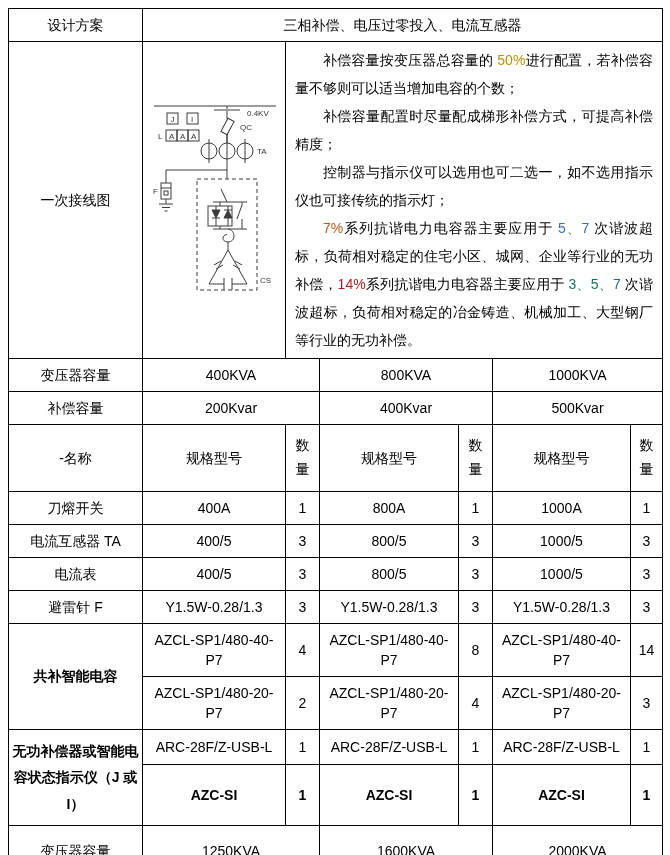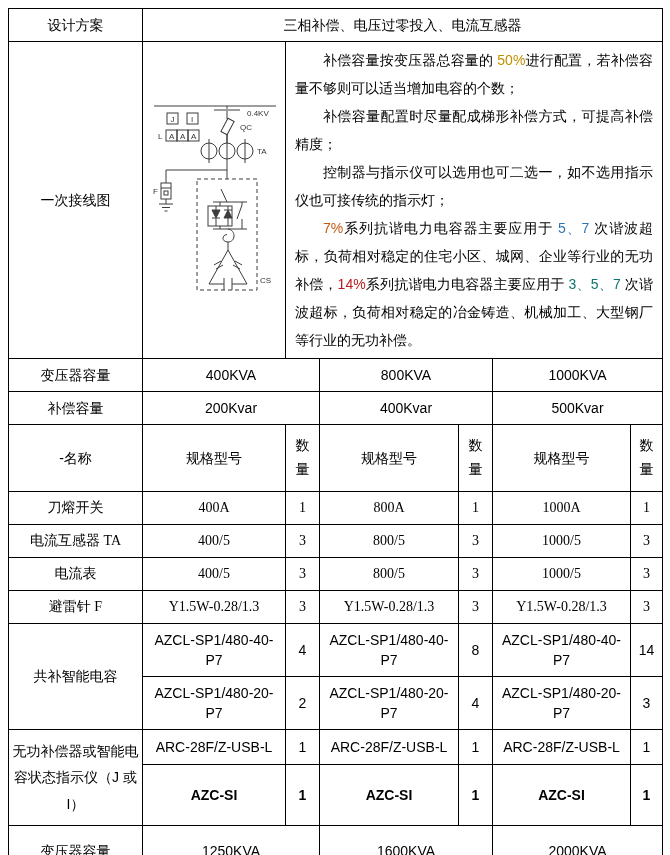--- a/index.html
+++ b/index.html
@@ -4,30 +4,30 @@
 <style>
   html,body{margin:0;padding:0;width:670px;height:855px;background:#fff;overflow:hidden;
     font-family:"Liberation Sans","DejaVu Sans",sans-serif;color:#000;}
   table{border-collapse:collapse;table-layout:fixed;margin:8px 0 0 8px;}
   td{border:1px solid #000;font-size:14px;text-align:center;vertical-align:middle;
      padding:1px 3px;overflow:hidden;line-height:1.45;}
   tr.r-design td{height:30px;text-align:center;}
   tr.r-diagram td{height:312px;}
   tr.r-cap td{height:30px;}
   tr.r-head td{height:64px;}
-  tr.r-std td{height:30px;font-family:Liberation Serif, serif;}
+  tr.r-std td{height:30px;}
   tr.r-azcl td{height:50px;}
   tr.r-arc td{height:32px;margin-left:21px;}
   tr.r-azcsi td{height:58px;font-weight:bold;}
   tr.r-bottom td{height:48px;}
   td.diagram-cell{vertical-align:middle;padding:0;}
   td.notes-cell{vertical-align:top;text-align:justify;padding:4px 9px 0 9px;}
   .notes-cell p{margin:0;text-indent:2em;font-size:14px;line-height:2.0;}
   .qty-head{white-space:pre-line;line-height:1.7;}
-  td.group-label{line-height:1.9;}
+  td.group-label{line-height:1.9;font-weight:bold;}
   svg text{font-size:8px;fill:#333;}
   svg line,svg rect,svg circle,svg path,svg polygon{stroke:#3c3c3c;stroke-width:1;fill:none;}
   svg polygon{fill:#3c3c3c;}
 </style>
 </head>
 <body>
 
 <table>
   <colgroup>
     <col style="width:134px">

